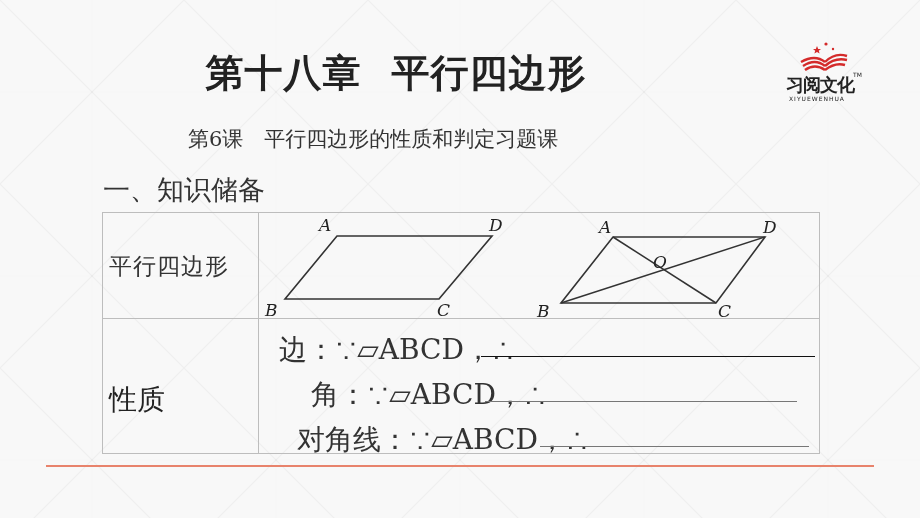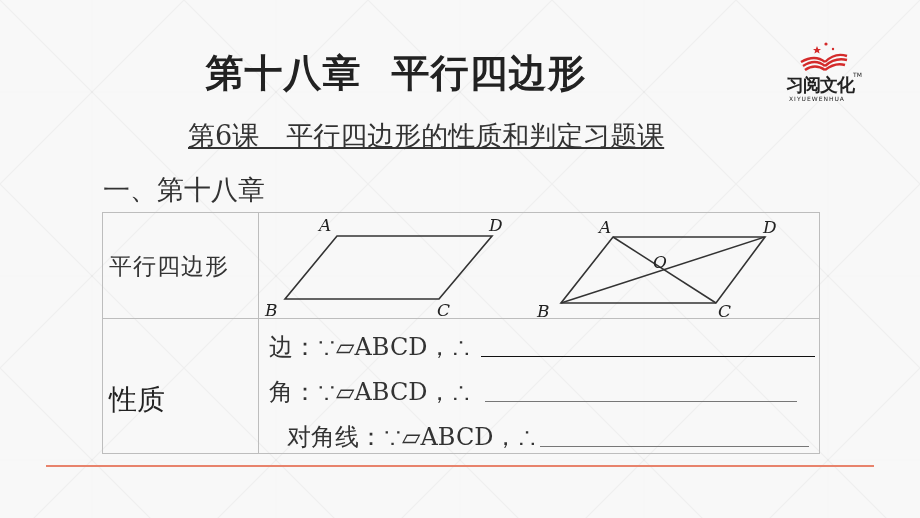--- a/index.html
+++ b/index.html
@@ -15,22 +15,22 @@
     font-family: "DejaVu Serif", "Liberation Serif", serif;
     color: #222;
   }
   .title {
     position: absolute; left: 0; width: 792px; top: 48px; text-align: center;
     font-family: "DejaVu Sans", "Liberation Sans", sans-serif;
     font-weight: bold; font-size: 38px; color: #222; letter-spacing: 1px;
   }
   .title span { margin: 0 8px; }
   .subtitle {
-    position: absolute; left: 188px; top: 118px; font-size: 27px; color: #333;
-    font-family: "DejaVu Serif", "Liberation Serif", serif; white-space: pre; text-decoration: underline;
+    position: absolute; left: 188px; top: 125px; font-size: 21px; color: #333;
+    font-family: "DejaVu Serif", "Liberation Serif", serif; white-space: pre;
   }
   .section {
     position: absolute; left: 103px; top: 172px; font-size: 27px; color: #333;
   }
   .logo { position: absolute; left: 783px; top: 40px; width: 90px; height: 64px; }
   .logo .brand {
     position: absolute; left: 3px; top: 33px; font-size: 18px; color: #222;
     font-family: Liberation Mono, monospace; letter-spacing: -1px; font-weight: bold;
   }
   .logo .pinyin {
@@ -52,38 +52,38 @@
     font-family: "DejaVu Serif", serif; letter-spacing: 1px;
   }
   .cell-label2 {
     position: absolute; left: 6px; top: 160px; font-size: 28px; color: #222;
     font-family: Liberation Serif, serif;
     margin-top: 8px;
   }
   .fig1 { position: absolute; left: 158px; top: 0px; }
   .fig2 { position: absolute; left: 430px; top: 0px; }
   .prop {
-    position: absolute; left: 166px; font-size: 24px; color: #333;
+    position: absolute; left: 176px; font-size: 28px; color: #333;
     font-family: "DejaVu Serif", serif; white-space: pre;
   }
   .blank { position: absolute; height: 0; }
   .divider {
     position: absolute; left: 46px; top: 465px; width: 828px; height: 2px; background: #e8836c;
   }
 </style>
 </head>
 <body>
 
 <div class="title">
   <span>第十八章</span>
   <span>平行四边形</span>
 </div>
 
 <div class="subtitle">第6课　平行四边形的性质和判定习题课</div>
-<div class="section">一、第十八章</div>
+<div class="section">一、知识储备</div>
 
 <div class="logo">
   <svg width="60" height="34" viewBox="0 0 60 34" style="position:absolute;left:12px;top:0;">
     <polygon points="22,6 23.2,9 26,9 23.8,10.8 24.6,13.6 22,12 19.4,13.6 20.2,10.8 18,9 20.8,9" fill="#d42a2a"></polygon>
     <circle cx="31" cy="4" r="1.6" fill="#d42a2a"></circle>
     <circle cx="38" cy="9" r="1.2" fill="#d42a2a"></circle>
     <path d="M6,22 Q20,14 30,22" stroke="#d42a2a" stroke-width="2.4" fill="none"></path>
     <path d="M8,26 Q20,18 30,26" stroke="#d42a2a" stroke-width="2.4" fill="none"></path>
     <path d="M10,30 Q20,23 30,30" stroke="#d42a2a" stroke-width="2.4" fill="none"></path>
     <path d="M30,22 Q40,12 52,16" stroke="#d42a2a" stroke-width="2.4" fill="none"></path>
@@ -119,20 +119,20 @@
     <text x="120" y="55" font-size="17" font-style="italic" font-family="DejaVu Serif, serif" fill="#222">O</text>
     <text x="4" y="104" font-size="17" font-style="italic" font-family="DejaVu Serif, serif" fill="#222">B</text>
     <text x="185" y="104" font-size="17" font-style="italic" font-family="DejaVu Serif, serif" fill="#222">C</text>
   </svg>
 
   <div class="cell-label2">性质</div>
 
   <div class="prop" style="top:118px;">边：∵▱ABCD，∴</div>
   <div class="blank" style="left:378px; top:143px; width:334px; border-bottom:1px solid #111;"></div>
 
-  <div class="prop" style="top:163px;">角：∵▱ABCD，∴</div>
+  <div class="prop" style="top:163px;margin-left:32px;">角：∵▱ABCD，∴</div>
   <div class="blank" style="left:382px; top:188px; width:312px; border-bottom:1px solid #777;"></div>
 
   <div class="prop" style="top:208px;margin-left:18px;">对角线：∵▱ABCD，∴</div>
   <div class="blank" style="left:437px; top:233px; width:269px; border-bottom:1px solid #777;"></div>
 </div>
 
 <div class="divider"></div>
 
 </body></html>

